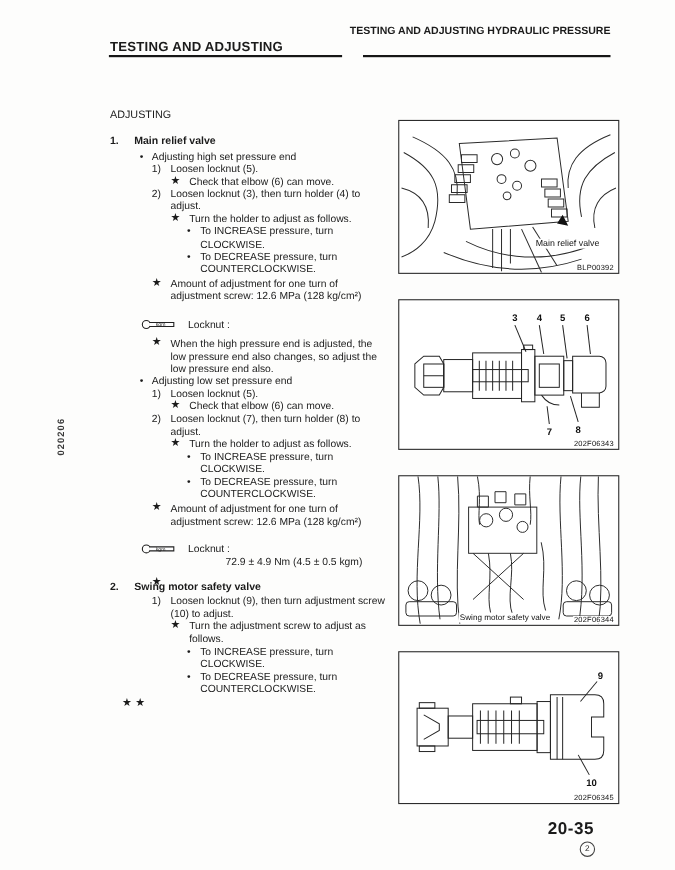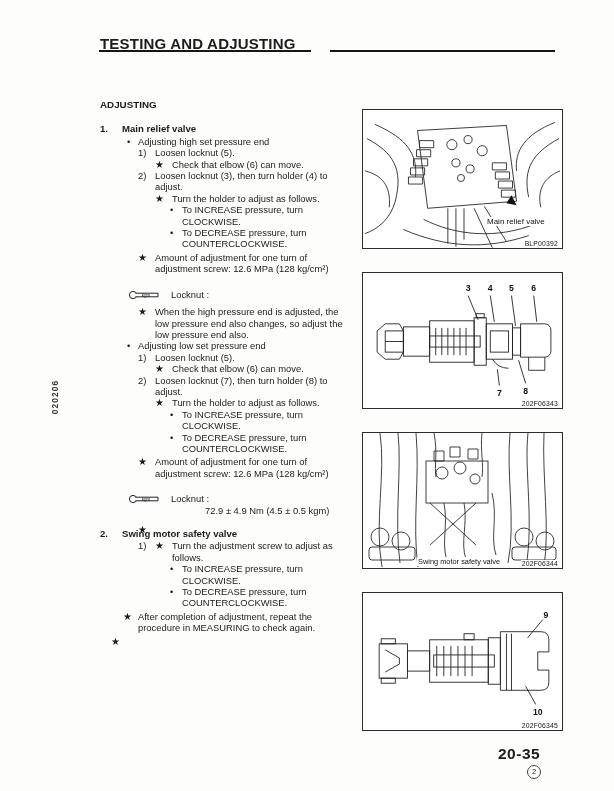--- a/index.html
+++ b/index.html
@@ -2,30 +2,30 @@
 <html><head>
 <meta charset="utf-8">
 <style>
   html,body{margin:0;padding:0;background:#e8e8e8;}
   .page{
     position:relative;width:614px;height:791px;margin:0 auto;
     background:#fdfdfc;overflow:hidden;
     font-family:"Liberation Sans", sans-serif;color:#1b1b1b;
   }
   
-  .hdr-left{position:absolute;left:100px;top:35px;font-size:15px;font-weight:bold;letter-spacing:.2px;white-space:nowrap;}
+  .hdr-left{position:absolute;left:100px;top:35px;font-size:12px;font-weight:bold;letter-spacing:.2px;white-space:nowrap;}
   .rule-left{position:absolute;left:99px;top:50px;width:212px;height:2px;background:#161616;}
   .hdr-right{position:absolute;left:290px;top:22px;width:265px;text-align:right;font-size:9.6px;font-weight:bold;line-height:13px;white-space:nowrap;}
   .rule-right{position:absolute;left:330px;top:50px;width:225px;height:2px;background:#161616;}
   
   .side-code{position:absolute;left:38px;top:392px;transform:rotate(-90deg);transform-origin:center;
     font-size:8.5px;letter-spacing:1px;color:#3a3a3a;font-weight:bold;}
   
   .content{position:absolute;left:100px;top:99px;width:252px;font-size:9.4px;line-height:11.4px;}
-  .sec-title{font-weight:bold;font-size:9.8px;margin-bottom:13px;}
+  .sec-title{font-weight:normal;font-size:9.8px;margin-bottom:13px;}
   .line{position:relative;}
   .mk{position:absolute;top:0;}
   .num{padding-left:22px;font-weight:bold;font-size:9.6px;margin-bottom:1px;}
   .num .mk{left:0;}
   .b1{padding-left:38px;} .b1 .mk{left:27px;}
   .step{padding-left:55px;} .step .mk{left:38px;}
   .sB{padding-left:72px;} .sB .mk{left:55px;font-size:10px;}
   .b2{padding-left:82px;} .b2 .mk{left:70px;}
   .sA{padding-left:55px;} .sA .mk{left:38px;font-size:10px;}
   .sA2{padding-left:38px;} .sA2 .mk{left:23px;font-size:10px;}
@@ -53,20 +53,21 @@
     font-size:7.5px;line-height:12px;text-align:center;color:#222;}
 </style>
 </head>
 <body>
 
 <div class="page">
 
   <div class="hdr-left">TESTING AND ADJUSTING</div>
   <div class="rule-left"></div>
   <div class="hdr-right">
+    <div>TESTING AND ADJUSTING HYDRAULIC PRESSURE</div>
   </div>
   <div class="rule-right"></div>
 
   <div class="side-code">020206</div>
 
   <div class="content">
     <div class="sec-title">ADJUSTING</div>
 
     <div class="line num">
       <span class="mk">1.</span>
@@ -115,25 +116,25 @@
     </div>
     <div class="line torqval">72.9 ± 4.9 Nm (4.5 ± 0.5 kgm)</div>
 
     <div class="line sA mt8"><span class="mk">★</span></div>
 
     <div class="line num mt12">
       <span class="mk">2.</span>
       <span>Swing motor safety valve</span>
     </div>
 
-    <div class="line step"><span class="mk">1)</span></div>
+    <div class="line step"><span class="mk">1)</span><span>Loosen locknut (9), then turn adjustment screw (10) to adjust.</span></div>
     <div class="line sB"><span class="mk">★</span><span>Turn the adjustment screw to adjust as follows.</span></div>
     <div class="line b2"><span class="mk">•</span><span>To INCREASE pressure, turn CLOCKWISE.</span></div>
     <div class="line b2"><span class="mk">•</span><span>To DECREASE pressure, turn COUNTERCLOCKWISE.</span></div>
-    <div class="line sA2 mt2"><span class="mk">★</span><span>After completion of adjustment, repeat the procedure in MEASURING to check again.</span></div>
+    <div class="line sA2 mt2"><span class="mk">★</span></div>
     <div class="line sC mt2"><span class="mk">★</span></div>
   </div>
 
   <figure class="fig f1">
     <svg class="art" viewBox="0 0 197 136">
       <g stroke="#2b2b2b" stroke-width="0.9" fill="none">
         <path d="M4,28 C30,42 40,58 32,90 C27,108 14,118 2,122"></path>
         <path d="M12,14 C44,28 54,44 52,66"></path>
         <path d="M2,60 C18,64 28,74 26,96"></path>
         <path d="M194,28 C168,42 158,58 164,86"></path>

